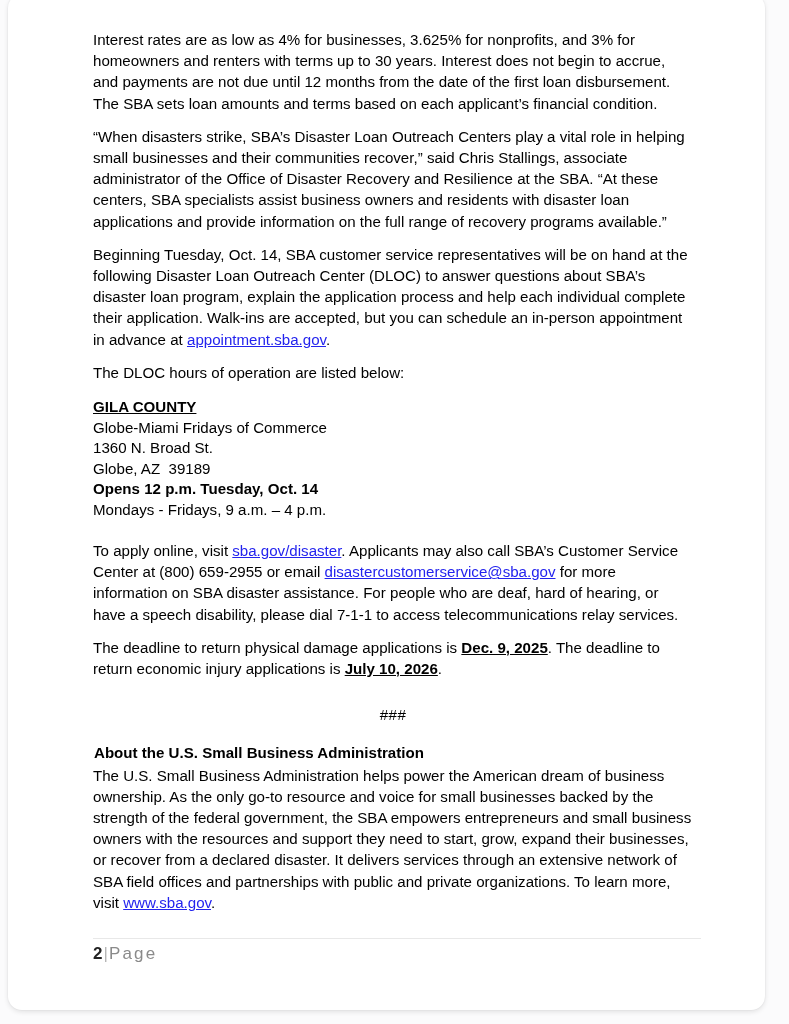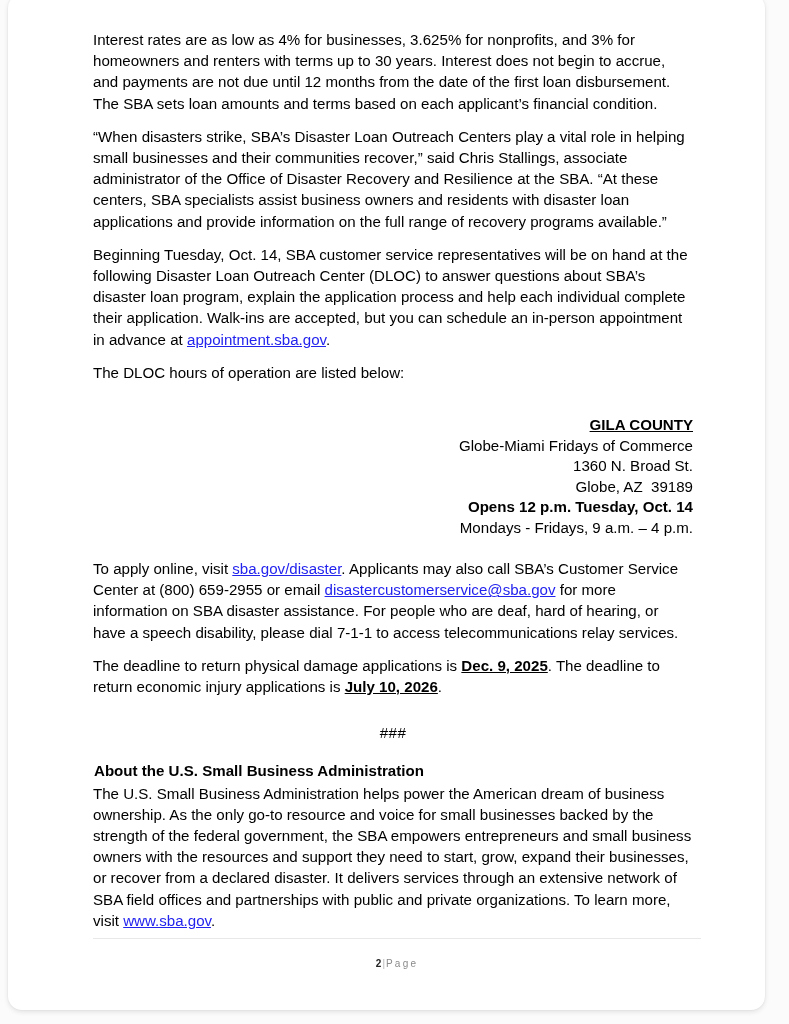--- a/index.html
+++ b/index.html
@@ -41,22 +41,22 @@
     text-align: left;
   }
 
   a.link {
     color: #2323ee;
     text-decoration: underline;
   }
   .bold-underline { font-weight: bold; text-decoration: underline; text-align: right; }
 
   .center-block {
-    text-align: right;
-    margin: 32px 0 0 0;
+    text-align: left;
+    margin: 14px 0 0 0;
   }
   .center-block .cb-line {
     margin: 0;
     line-height: 20.5px;
   }
   .cb-heading {
     font-weight: bold;
     text-decoration: underline;
     margin-bottom: 1px;
   }
@@ -90,23 +90,23 @@
     left: 85px;
     top: 944px;
     width: 608px;
   }
   .footer-rule {
     height: 1px;
     background: #e8e8e8;
     width: 100%;
   }
   .footer-meta {
-    text-align: center;
-    margin-top: 19px;
-    font-size: 10px;
+    text-align: left;
+    margin-top: 5px;
+    font-size: 17px;
     color: #8a8a8a;
   }
   .footer-num {
     color: #222222;
     font-weight: bold;
   }
   .footer-sep {
     color: #b5b5b5;
     padding: 0 1px;
   }

